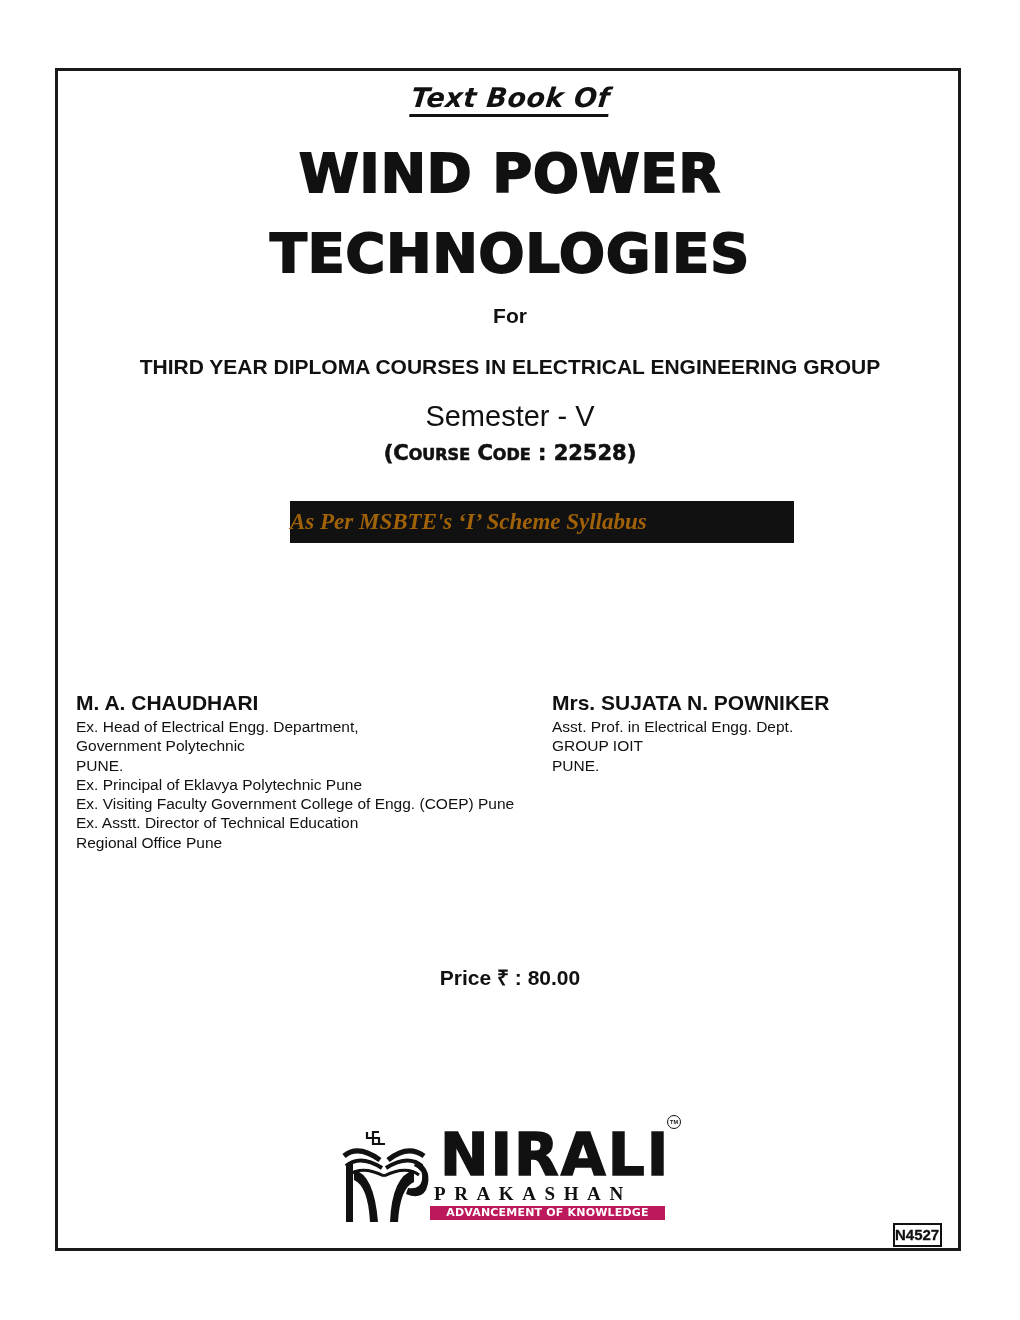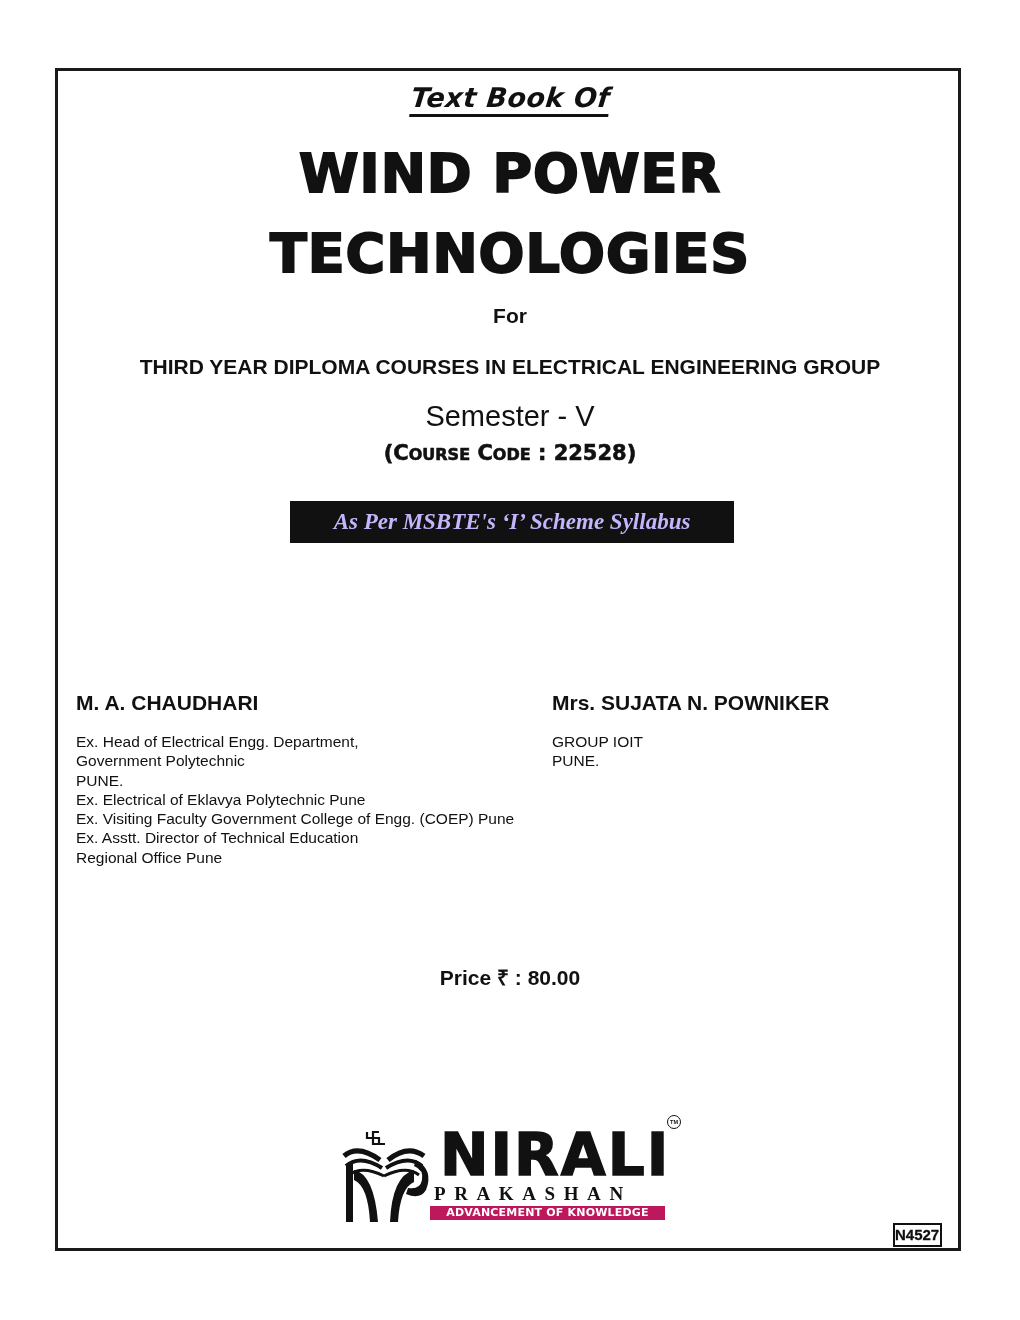--- a/index.html
+++ b/index.html
@@ -10,24 +10,24 @@
   .textbook { top: 82px; font-family: "DejaVu Sans", sans-serif; font-style: italic; font-weight: bold; font-size: 27px; letter-spacing: 0.5px; }
   .textbook span { border-bottom: 3px solid #111; padding-bottom: 1px; display: inline-block; transform: skewX(-6deg); }
   .title { font-family: "DejaVu Sans", sans-serif; font-weight: 900; font-size: 54px; letter-spacing: 1px; -webkit-text-stroke: 2px #111; }
   .title1 { top: 142px; }
   .title2 { top: 222px; }
   .for { top: 304px; font-weight: bold; font-size: 21px; }
   .course { top: 355px; font-weight: bold; font-size: 21px; }
   .semester { top: 400px; font-size: 29px; }
   .code { top: 441px; font-family: "DejaVu Sans", sans-serif; font-weight: bold; font-size: 21px; -webkit-text-stroke: 0.6px #111; }
   .code .sc { font-size: 16px; }
-  .scheme { top: 501px; left: 290px; width: 444px; height: 42px; background: #111; color: #c4b5fd; font-family: "Liberation Serif", serif; font-style: italic; font-weight: bold; font-size: 23px; text-align: center; line-height: 42px; }
+  .scheme { top: 501px; left: 290px; width: 504px; height: 42px; background: #111; color: #a16207; font-family: "Liberation Serif", serif; font-style: italic; font-weight: bold; font-size: 23px; line-height: 42px; }
   .author-left { left: 76px; top: 691px; width: 520px; }
   .author-right { right: 68px; top: 691px; width: 400px; }
-  .author-name { font-weight: bold; font-size: 21px; margin-bottom: 17px; }
+  .author-name { font-weight: bold; font-size: 21px; margin-bottom: 2px; }
   .author-line { font-size: 15.5px; line-height: 19.3px; }
   .price { top: 963px; font-weight: bold; font-size: 21px; }
   .logo { left: 340px; top: 1120px; width: 345px; height: 100px; }
   .logo .niral { position: absolute; left: 100px; top: 6px; font-family: "DejaVu Sans", sans-serif; font-weight: 900; font-size: 58px; letter-spacing: 2px; line-height: 58px; -webkit-text-stroke: 1.5px #111; }
   .logo .prak { position: absolute; left: 94px; top: 64px; font-family: Liberation Serif, serif; font-weight: bold; font-size: 19px; letter-spacing: 8.6px; line-height: 20px; }
   .logo .adv { position: absolute; left: 90px; top: 86px; width: 235px; height: 14px; background: #be185d; color: #fff; font-family: "DejaVu Sans", sans-serif; font-weight: bold; font-size: 11px; line-height: 14px; text-align: center; letter-spacing: 0.2px; }
   .logo .tm { position: absolute; left: 327px; top: -5px; width: 12px; height: 12px; border: 1px solid #111; border-radius: 50%; font-size: 5.5px; line-height: 12px; text-align: center; font-weight: bold; }
   .logo .emblem { position: absolute; left: 0; top: 10px; width: 95px; height: 92px; }
   .code-box { left: 893px; top: 1223px; width: 49px; height: 24px; border: 2px solid #111; box-sizing: border-box; font-weight: bold; font-size: 15px; line-height: 20px; text-align: left; -webkit-text-stroke: 0.3px #111; }
 </style>
@@ -47,28 +47,29 @@
 
 <div class="abs center code"><span>(</span><span>C</span><span class="sc">OURSE</span> <span>C</span><span class="sc">ODE</span> <span>: 22528)</span></div>
 
 <div class="abs scheme">As Per MSBTE's ‘I’ Scheme Syllabus</div>
 
 <div class="abs author-left">
   <div class="author-name">M. A. CHAUDHARI</div>
   <div class="author-line">Ex. Head of Electrical Engg. Department,</div>
   <div class="author-line">Government Polytechnic</div>
   <div class="author-line">PUNE.</div>
-  <div class="author-line">Ex. Electrical of Eklavya Polytechnic Pune</div>
+  <div class="author-line">Ex. Principal of Eklavya Polytechnic Pune</div>
   <div class="author-line">Ex. Visiting Faculty Government College of Engg. (COEP) Pune</div>
   <div class="author-line">Ex. Asstt. Director of Technical Education</div>
   <div class="author-line">Regional Office Pune</div>
 </div>
 
 <div class="abs author-right">
   <div class="author-name">Mrs. SUJATA N. POWNIKER</div>
+  <div class="author-line">Asst. Prof. in Electrical Engg. Dept.</div>
   <div class="author-line">GROUP IOIT</div>
   <div class="author-line">PUNE.</div>
 </div>
 
 <div class="abs center price">Price ₹ : 80.00</div>
 
 <div class="abs logo">
   <svg class="emblem" viewBox="0 0 95 92">
 
     <g stroke="#111" stroke-width="2.2" fill="none">

